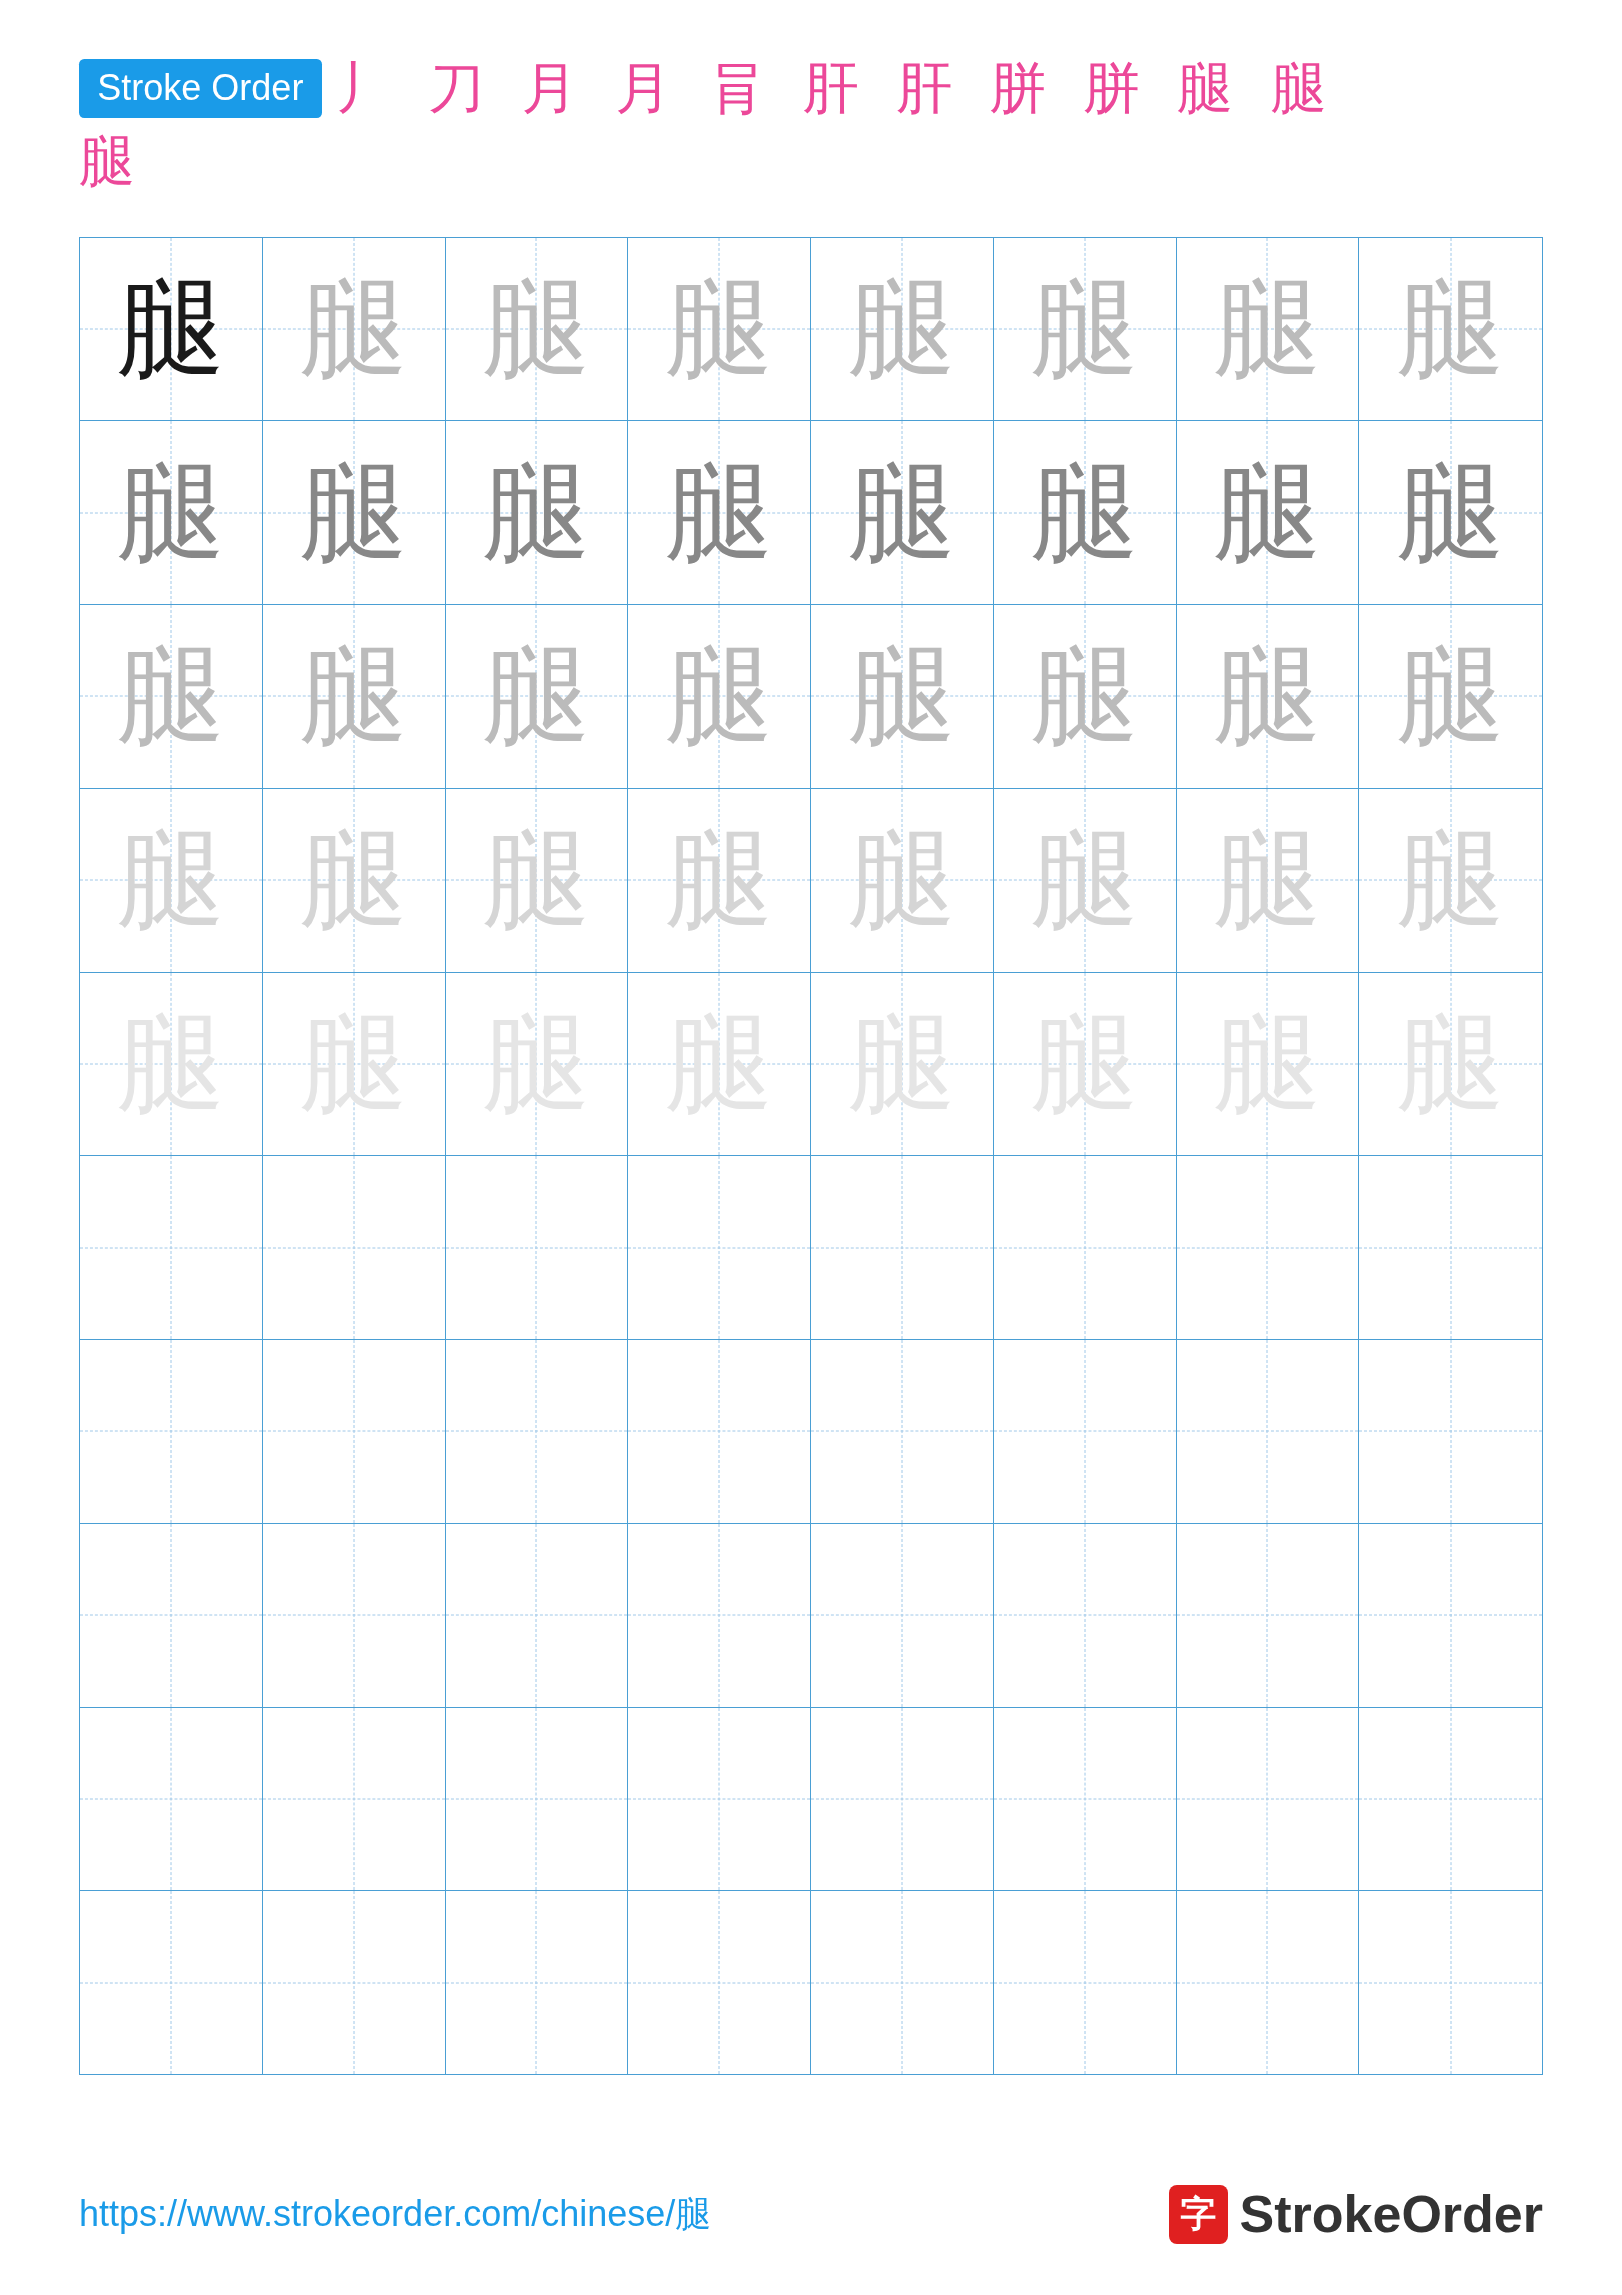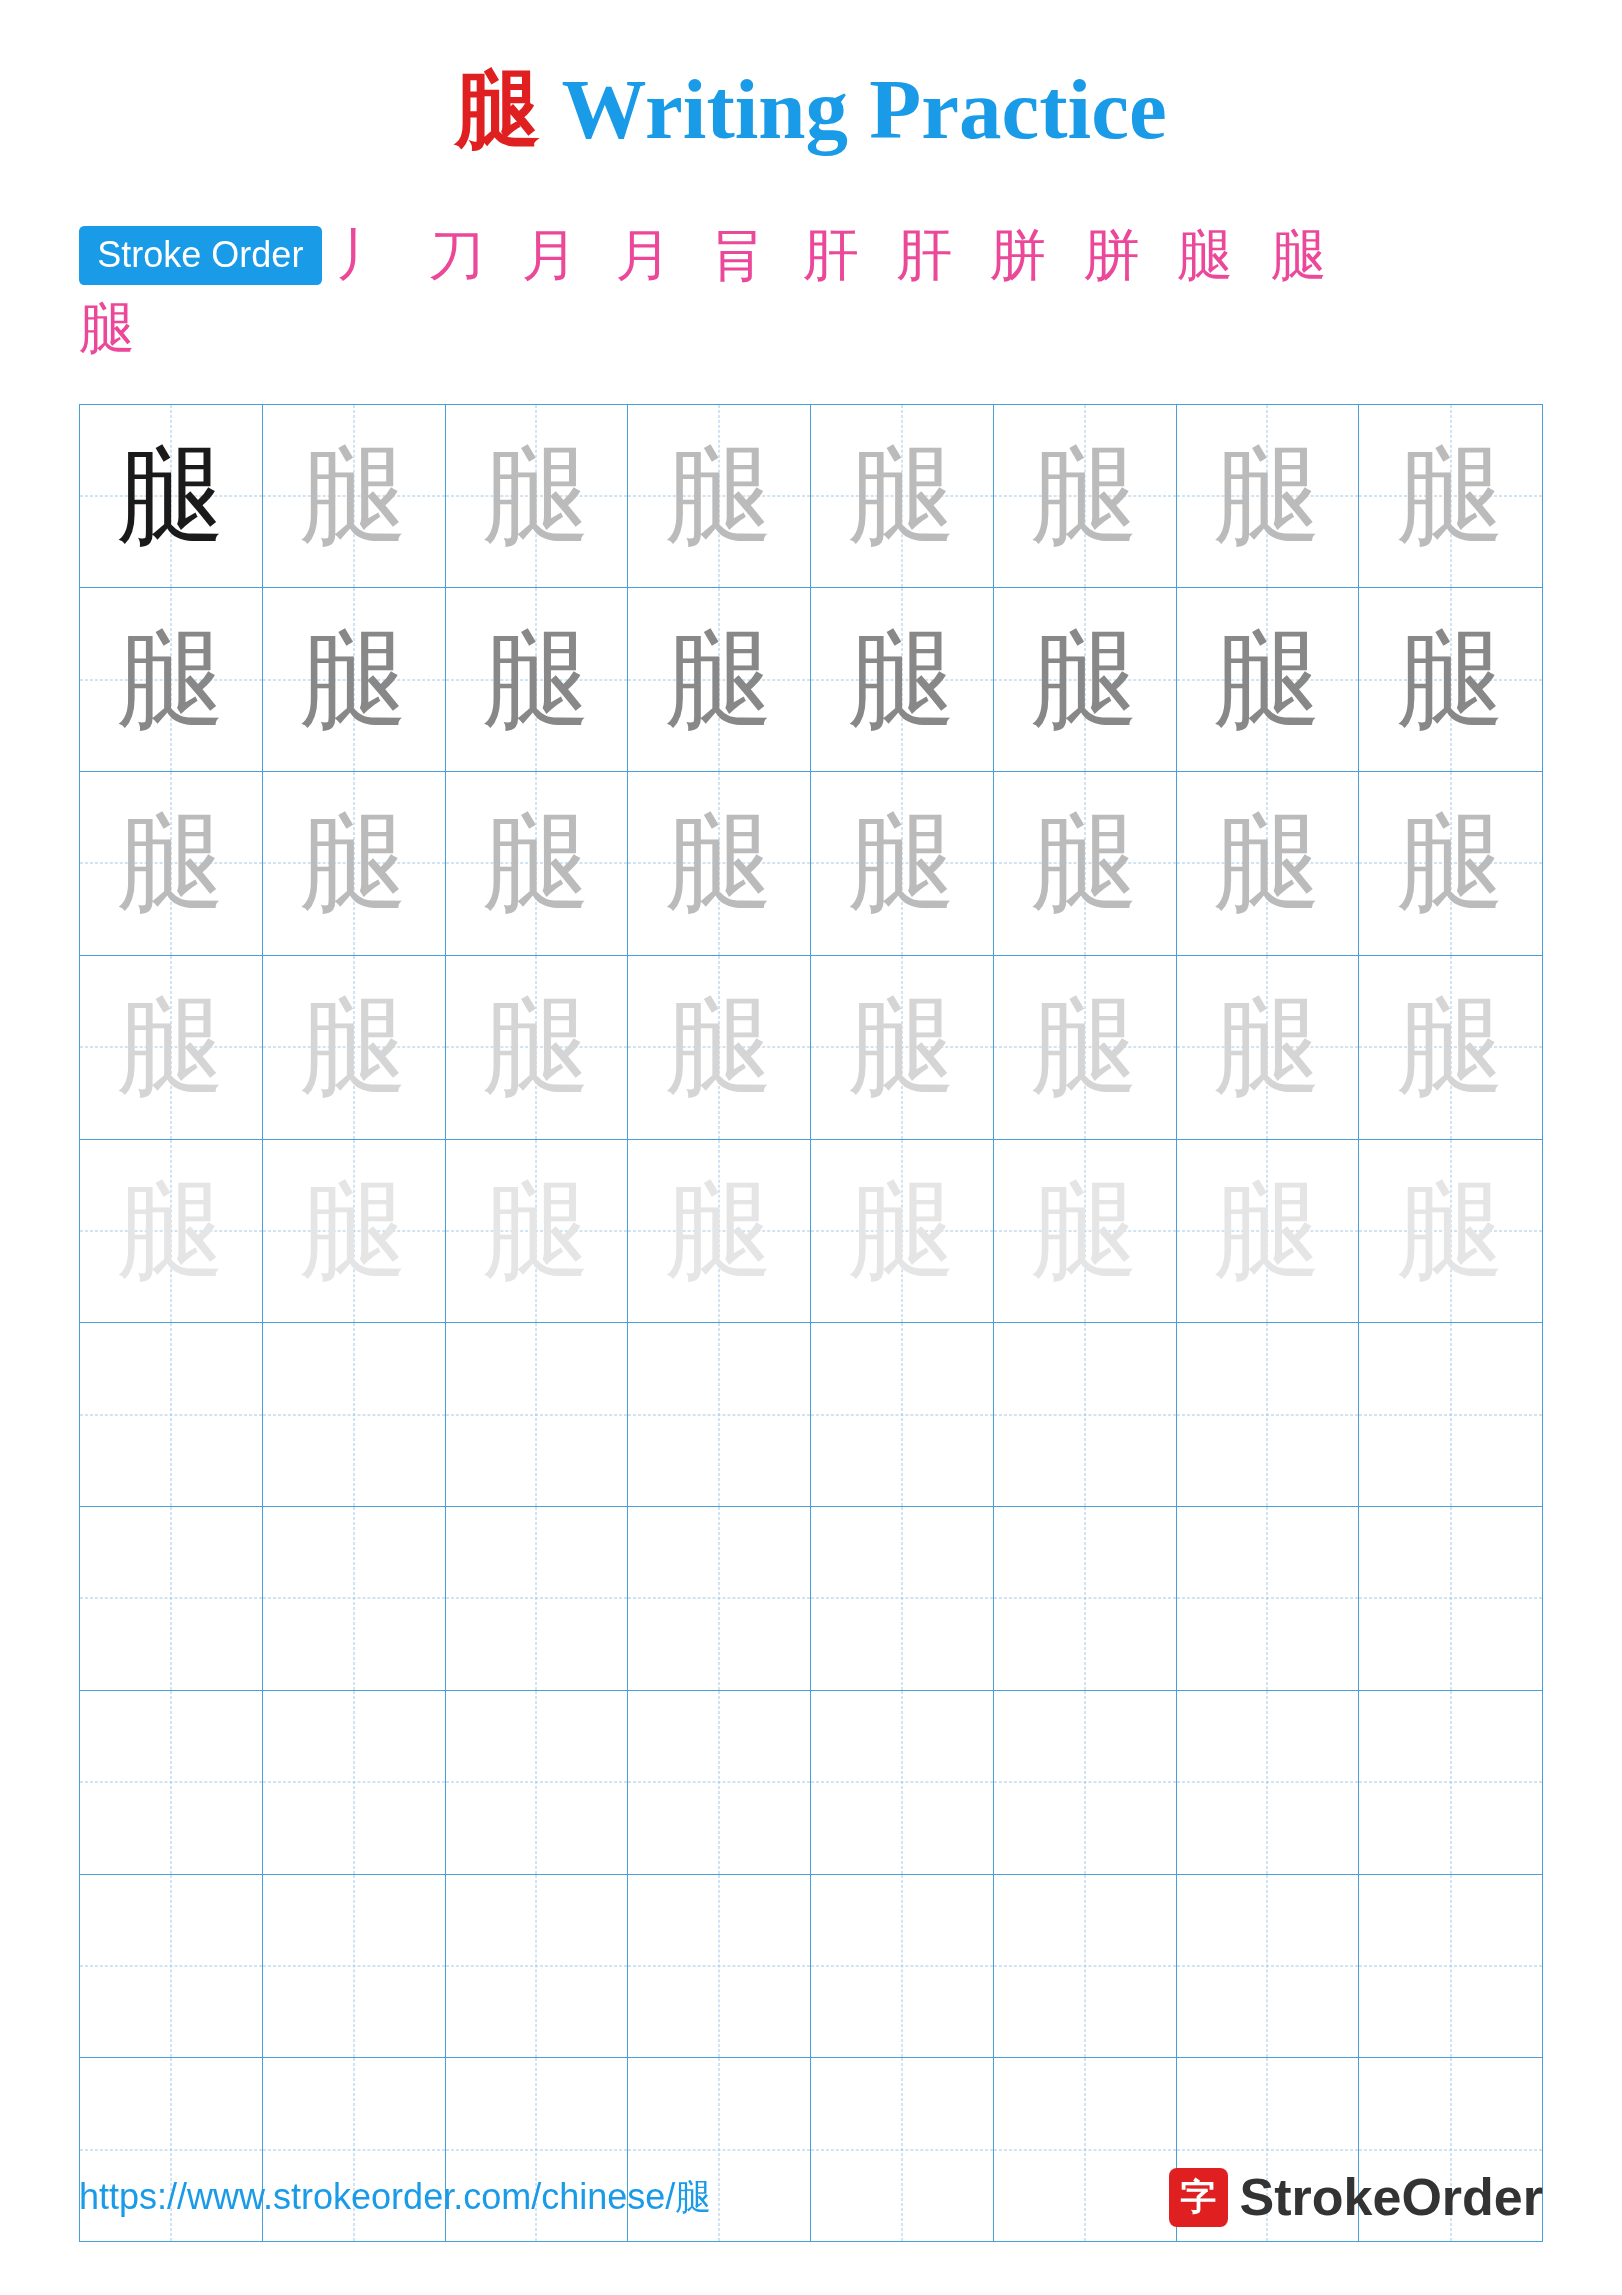--- a/index.html
+++ b/index.html
@@ -122,21 +122,21 @@
     }
 
     .char-dark { color: #1a1a1a; }
     .char-medium { color: #888; }
     .char-light { color: #bbb; }
     .char-very-light { color: #d5d5d5; }
     .char-ultra-light { color: #e5e5e5; }
 
     .footer {
       position: absolute;
-      bottom: 68px;
+      bottom: 51px;
       left: 0;
       right: 0;
       display: flex;
       flex-direction: row;
       justify-content: space-between;
       align-items: center;
       padding: 0 79px;
     }
 
     .footer-url {
@@ -177,23 +177,20 @@
       flex-direction: row;
       align-items: center;
       width: 100%;
     }
   </style>
 </head>
 <body>
 
 <div class="page-container">
 
-  <h1 class="title">
-    <span class="title-char">腿</span><span> Writing Practice</span>
-  </h1>
 
   <div class="stroke-order-section">
     <div class="stroke-order-line1">
       <span class="stroke-order-badge">Stroke Order</span>
       <span class="stroke-chars">丿 刀 月 月 肙 肝 肝 胼 胼 腿 腿</span>
     </div>
     <div style="width:100%; padding-left: 0px;">
       <span class="stroke-chars">腿</span>
     </div>
   </div>

